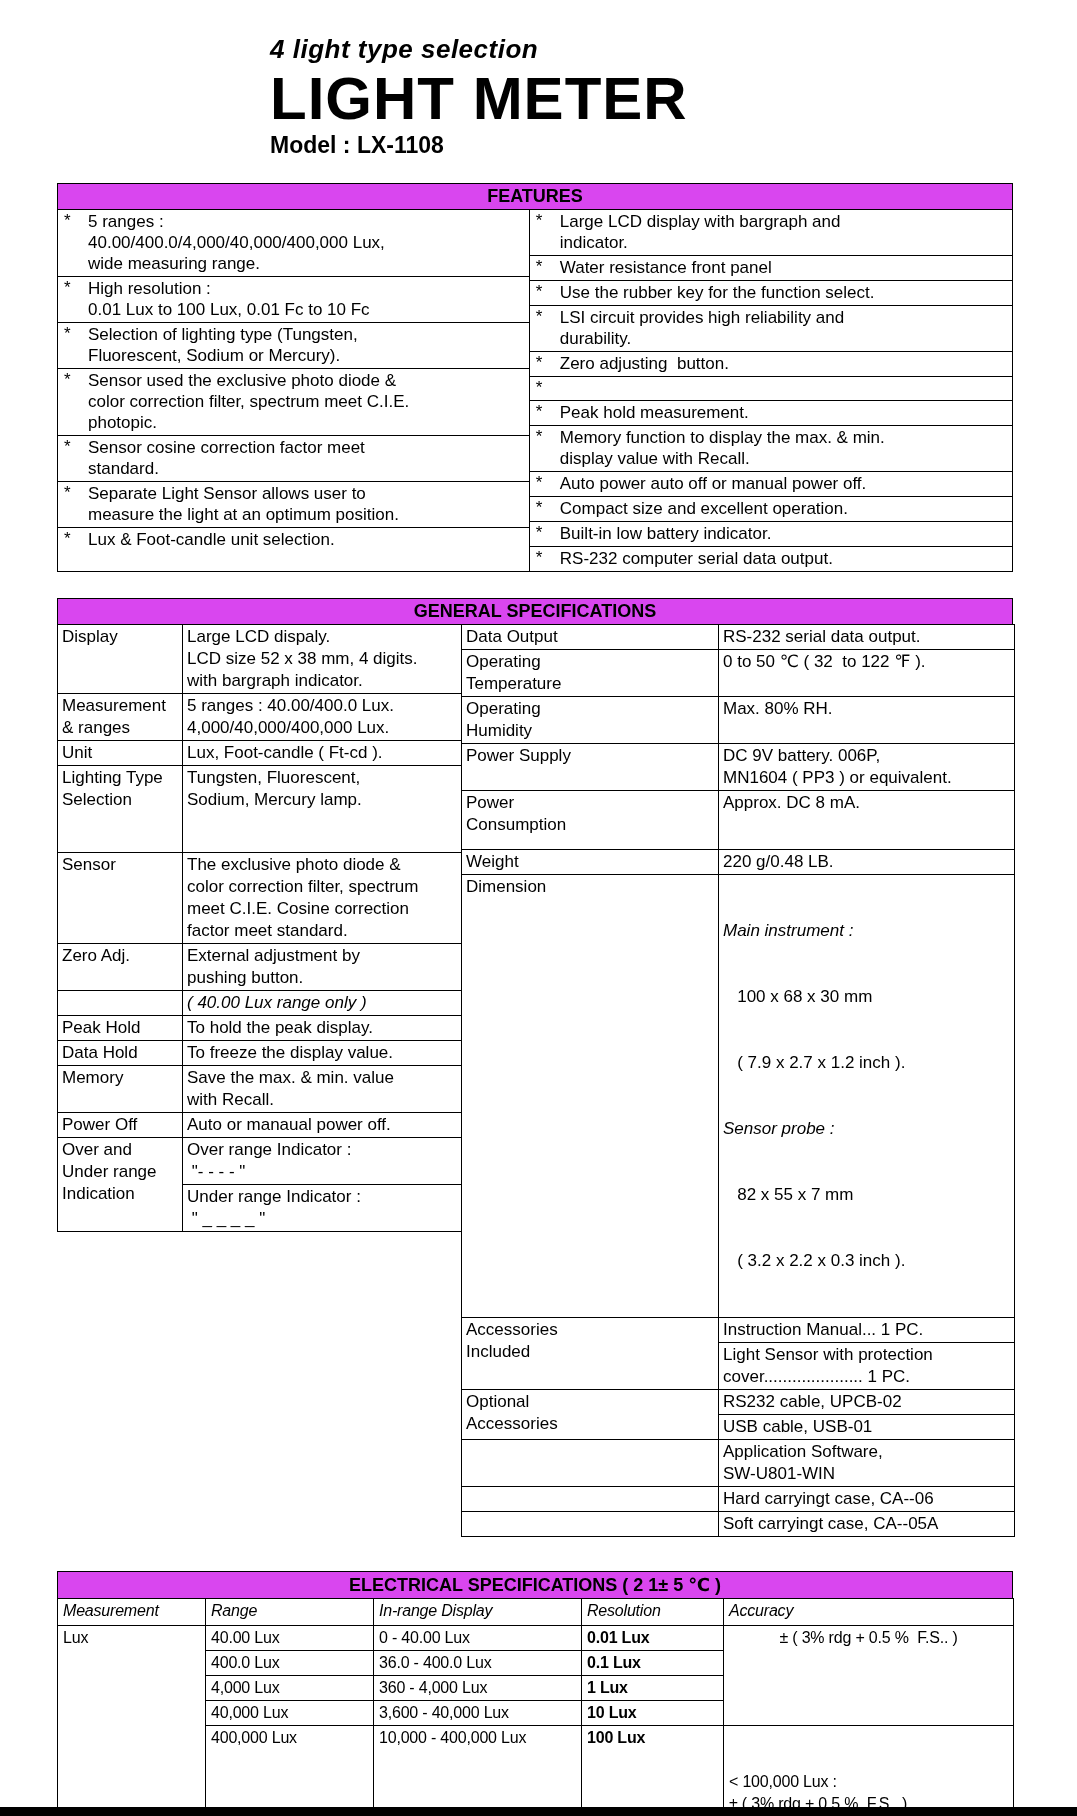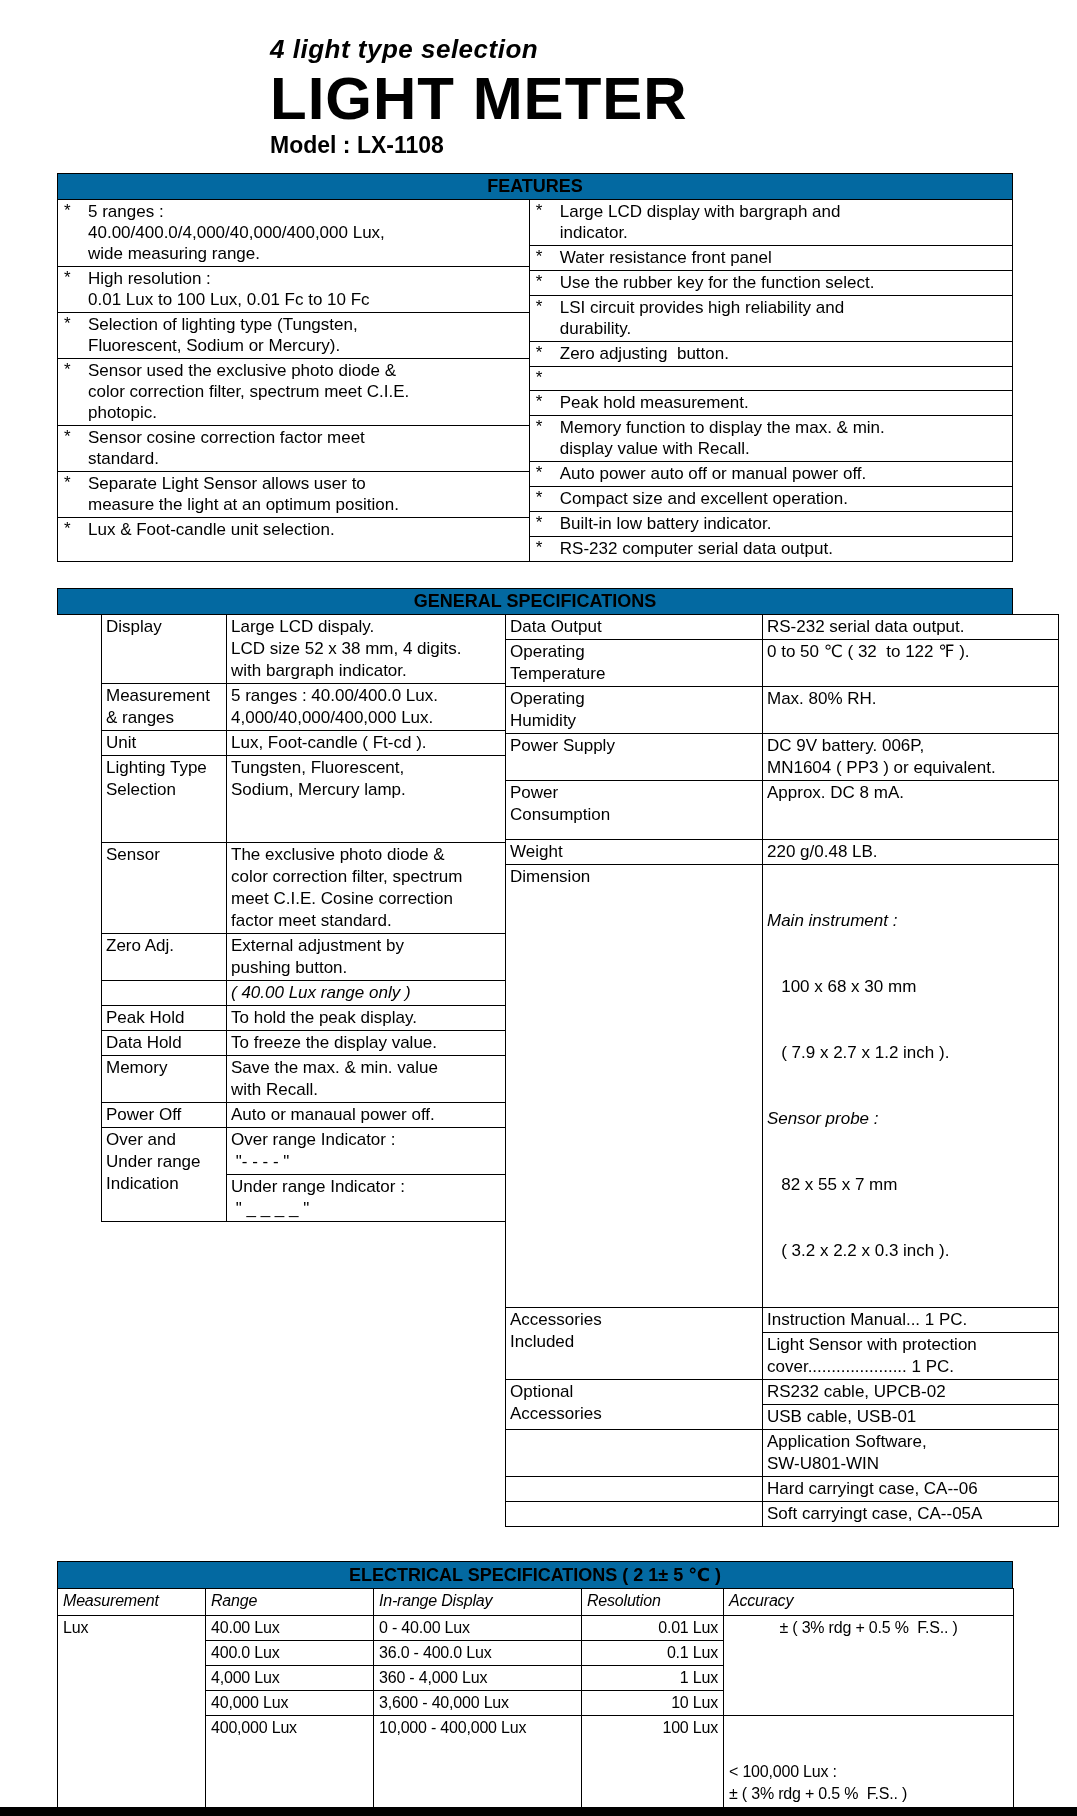--- a/index.html
+++ b/index.html
@@ -2,63 +2,63 @@
 <html><head>
 <meta charset="utf-8">
 <style>
   html,body{margin:0;padding:0;}
   body{
     width:1077px;height:1816px;position:relative;background:#ffffff;color:#000;
     font-family:"Liberation Sans","DejaVu Sans",sans-serif;font-size:17px;
   }
   .page{width:956px;margin-left:57px;padding-top:34px;}
   
-  .doc-header{margin-left:213px;margin-bottom:14px;}
+  .doc-header{margin-left:213px;margin-bottom:24px;}
   .tagline{font-size:26px;font-weight:bold;font-style:italic;letter-spacing:.5px;}
   .doc-title{font-size:60px;font-weight:bold;letter-spacing:1px;line-height:1.05;margin-top:2px;}
   .model{font-size:23px;font-weight:bold;margin-top:2px;}
   
   .sect-title{
-    box-sizing:border-box;border:1px solid #000;background:#0369a1;
+    box-sizing:border-box;border:1px solid #000;background:#d946ef;
     font-weight:bold;font-size:18px;text-align:center;padding:2px 0;
   }
   .pre{white-space:pre-wrap;}
   .it{font-style:italic;}
   
   .features{box-sizing:border-box;border:1px solid #000;margin-top:6px;}
   .features .sect-title{border:none;border-bottom:1px solid #000;}
   .f-cols{display:flex;align-items:stretch;}
   .f-col{display:flex;flex-direction:column;width:50.6%;}
   .f-col.left{width:49.4%;border-right:1px solid #000;}
   .f-item{display:flex;border-bottom:1px solid #000;padding:1px 0 2px 0;}
   .f-item:last-child{border-bottom:none;flex:1;}
   .f-bullet{width:24px;padding-left:6px;flex:none;}
   .f-text{flex:1;line-height:21px;white-space:pre-wrap;padding-right:2px;}
   
   .gen-wrap{margin-top:26px;}
   .gen-cols{display:flex;align-items:flex-start;margin-top:-1px;}
-  table.gen{border-collapse:collapse;table-layout:fixed;margin-left:44px;}
+  table.gen{border-collapse:collapse;table-layout:fixed;}
   table.gen td{
     border:1px solid #000;vertical-align:top;padding:1px 4px;
     line-height:22px;white-space:pre-wrap;overflow:hidden;
   }
   table.gen.gleft{width:404px;}
   table.gen.gright{width:553px;margin-left:-1px;}
   .r-tall td{height:84px;}
   .r-med td{height:56px;}
   
   .elec-wrap{margin-top:34px;}
   table.elec{border-collapse:collapse;table-layout:fixed;width:956px;margin-top:-1px;font-size:16px;letter-spacing:-0.2px;}
   table.elec td{
     border:1px solid #000;vertical-align:top;padding:1px 5px;
     line-height:22px;white-space:pre-wrap;overflow:hidden;
   }
   tr.elec-head td{font-style:italic;height:24px;}
   td.meas{padding-top:28px;padding-left:6px;}
-  td.res{text-align:right;padding-right:32px;}
+  td.res{padding-right:32px;font-weight:bold;}
   td.acc-c{vertical-align:middle;text-align:center;}
   td.acc-l{padding-left:8px;}
   .bottom-bar{position:absolute;left:0;bottom:0;width:100%;height:9px;background:#000;}
 </style>
 </head>
 <body>
 
 <div class="page">
 
   <div class="doc-header">

